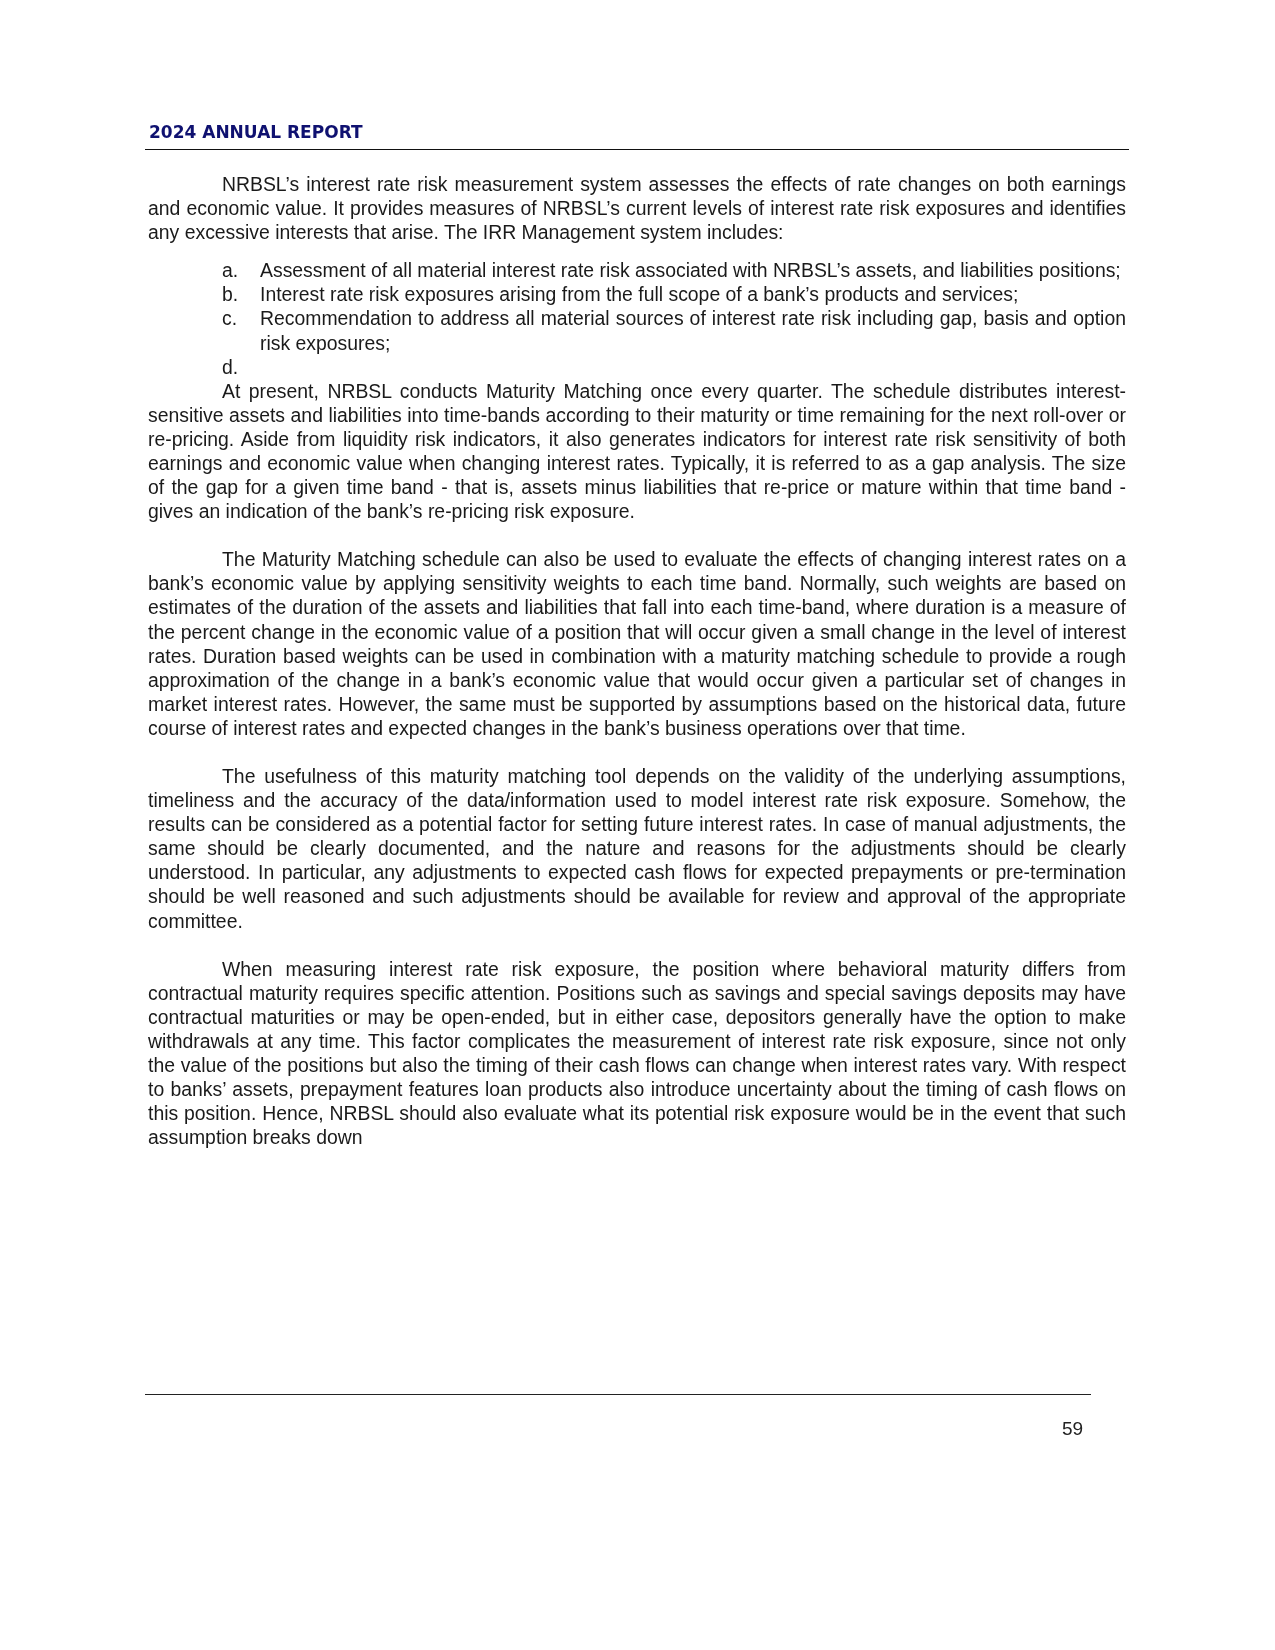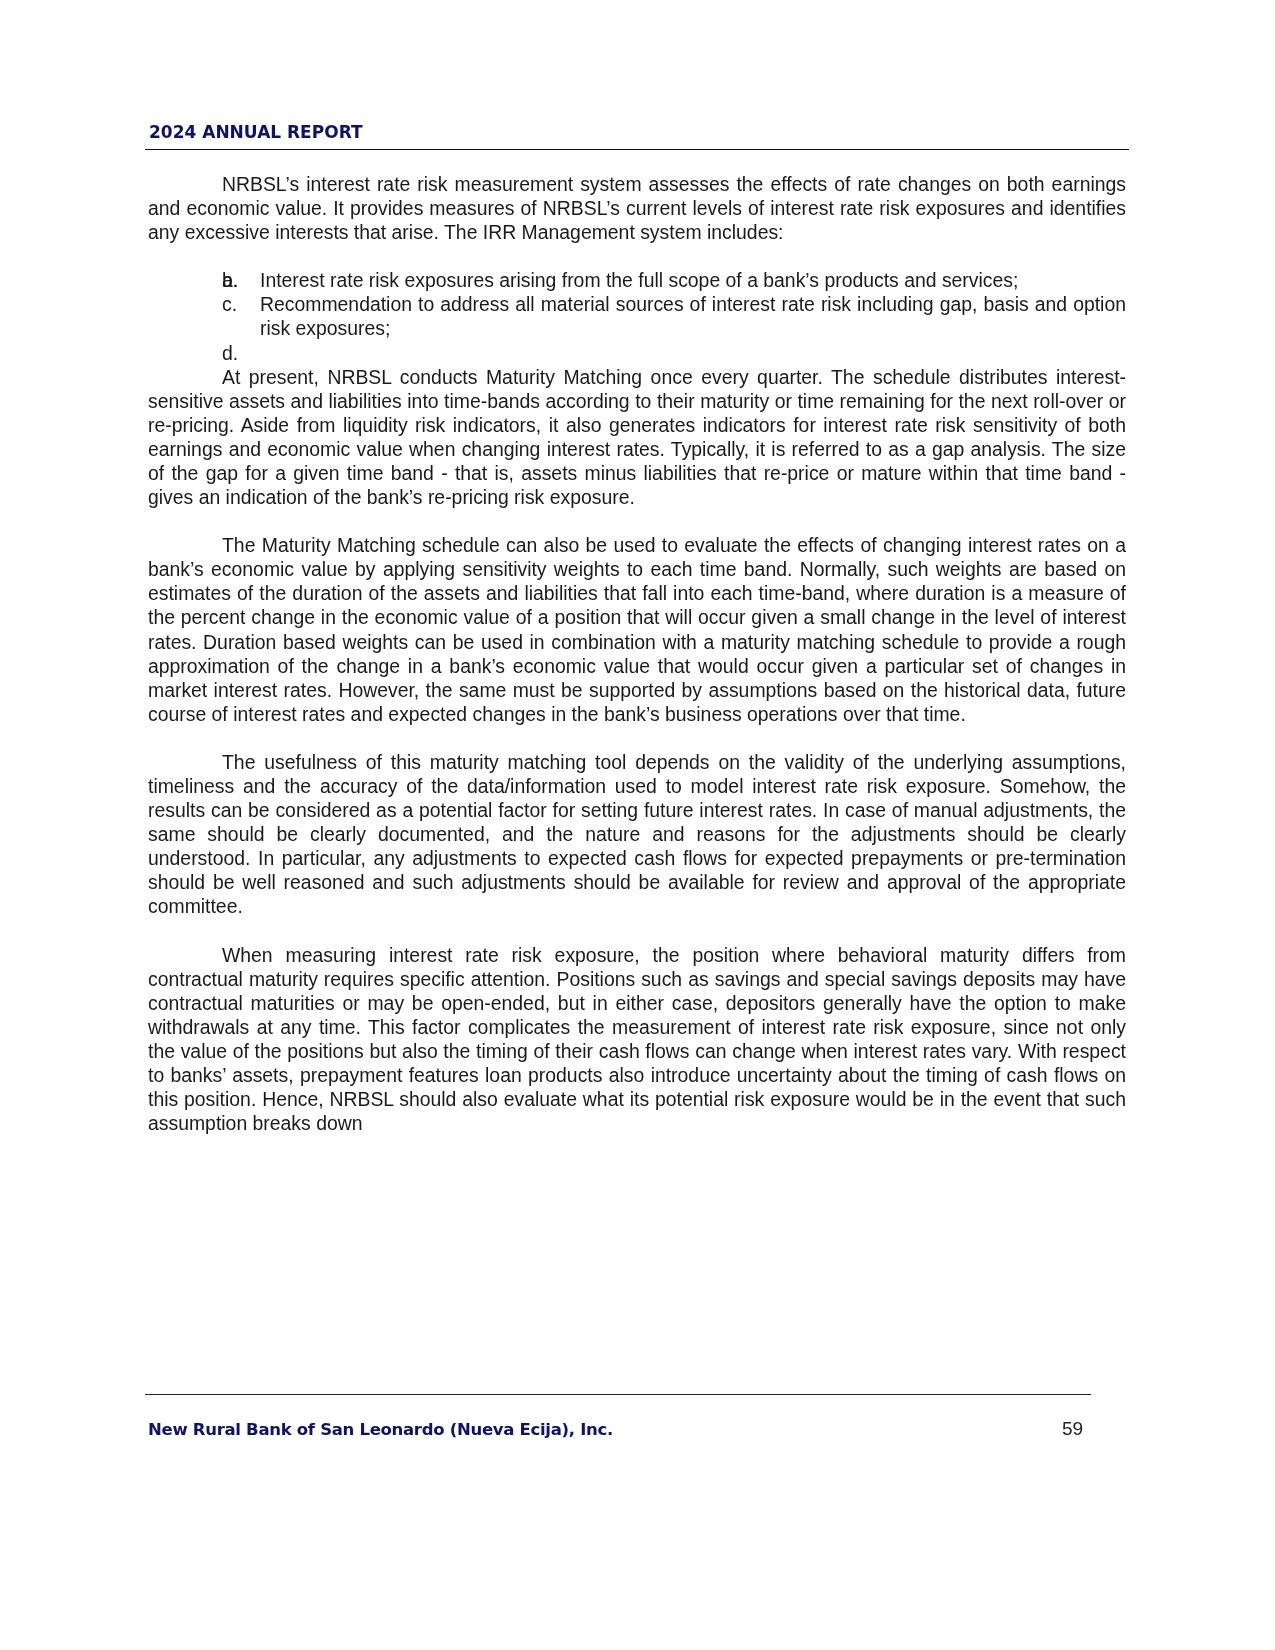--- a/index.html
+++ b/index.html
@@ -13,21 +13,21 @@
     .header-rule {
       position: absolute; left: 145px; top: 149px; width: 984px; height: 0;
       border-top: 1.6px solid #111;
     }
     .body {
       position: absolute; left: 148px; top: 172px; width: 978px;
       font-family: "Liberation Sans", sans-serif; font-size: 19.4px; line-height: 24.1px;
       color: #1a1a1a;
     }
     .para { text-align: justify; text-indent: 74px; margin: 0 0 24px 0; }
-    .intro { margin-bottom: 24px; }
+    .intro { margin-bottom: 14px; }
     .list { margin: 0 0 24px 0; padding: 0; list-style: none; }
     .list li { position: relative; padding-left: 112px; text-align: justify; }
     .list .marker { position: absolute; left: 74px; top: 0; }
     .footer-rule {
       position: absolute; left: 145px; top: 1394px; width: 946px; height: 0;
       border-top: 1.4px solid #222;
     }
     .footer-name {
       position: absolute; left: 148px; top: 1420px;
       font-family: "DejaVu Sans", sans-serif; font-weight: bold; font-size: 16.5px;
@@ -44,20 +44,21 @@
 <div class="page">
   <div class="header-title">2024 ANNUAL REPORT</div>
   <div class="header-rule"></div>
 
   <div class="body">
     <p class="para intro">NRBSL’s interest rate risk measurement system assesses the effects of rate changes on both earnings and economic value. It provides measures of NRBSL’s current levels of interest rate risk exposures and identifies any excessive interests that arise. The IRR Management system includes:</p>
 
     <ul class="list">
       <li>
         <span class="marker">a.</span>
+        <span>Assessment of all material interest rate risk associated with NRBSL’s assets, and liabilities positions;</span>
       </li>
       <li>
         <span class="marker">b.</span>
         <span>Interest rate risk exposures arising from the full scope of a bank’s products and services;</span>
       </li>
       <li>
         <span class="marker">c.</span>
         <span>Recommendation to address all material sources of interest rate risk including gap, basis and option risk exposures;</span>
       </li>
       <li>
@@ -65,15 +66,14 @@
       </li>
     </ul>
 
     <p class="para">At present, NRBSL conducts Maturity Matching once every quarter. The schedule distributes interest-sensitive assets and liabilities into time-bands according to their maturity or time remaining for the next roll-over or re-pricing. Aside from liquidity risk indicators, it also generates indicators for interest rate risk sensitivity of both earnings and economic value when changing interest rates. Typically, it is referred to as a gap analysis. The size of the gap for a given time band - that is, assets minus liabilities that re-price or mature within that time band - gives an indication of the bank’s re-pricing risk exposure.</p>
     <p class="para">The Maturity Matching schedule can also be used to evaluate the effects of changing interest rates on a bank’s economic value by applying sensitivity weights to each time band. Normally, such weights are based on estimates of the duration of the assets and liabilities that fall into each time-band, where duration is a measure of the percent change in the economic value of a position that will occur given a small change in the level of interest rates. Duration based weights can be used in combination with a maturity matching schedule to provide a rough approximation of the change in a bank’s economic value that would occur given a particular set of changes in market interest rates. However, the same must be supported by assumptions based on the historical data, future course of interest rates and expected changes in the bank’s business operations over that time.</p>
     <p class="para">The usefulness of this maturity matching tool depends on the validity of the underlying assumptions, timeliness and the accuracy of the data/information used to model interest rate risk exposure. Somehow, the results can be considered as a potential factor for setting future interest rates. In case of manual adjustments, the same should be clearly documented, and the nature and reasons for the adjustments should be clearly understood. In particular, any adjustments to expected cash flows for expected prepayments or pre-termination should be well reasoned and such adjustments should be available for review and approval of the appropriate committee.</p>
     <p class="para">When measuring interest rate risk exposure, the position where behavioral maturity differs from contractual maturity requires specific attention. Positions such as savings and special savings deposits may have contractual maturities or may be open-ended, but in either case, depositors generally have the option to make withdrawals at any time. This factor complicates the measurement of interest rate risk exposure, since not only the value of the positions but also the timing of their cash flows can change when interest rates vary. With respect to banks’ assets, prepayment features loan products also introduce uncertainty about the timing of cash flows on this position. Hence, NRBSL should also evaluate what its potential risk exposure would be in the event that such assumption breaks down</p>
   </div>
 
   <div class="footer-rule"></div>
-  <div class="footer-name">New Rural Bank of San Leonardo (Nueva Ecija), Inc.</div>
   <div class="page-num">59</div>
 </div>
 
 </body></html>

